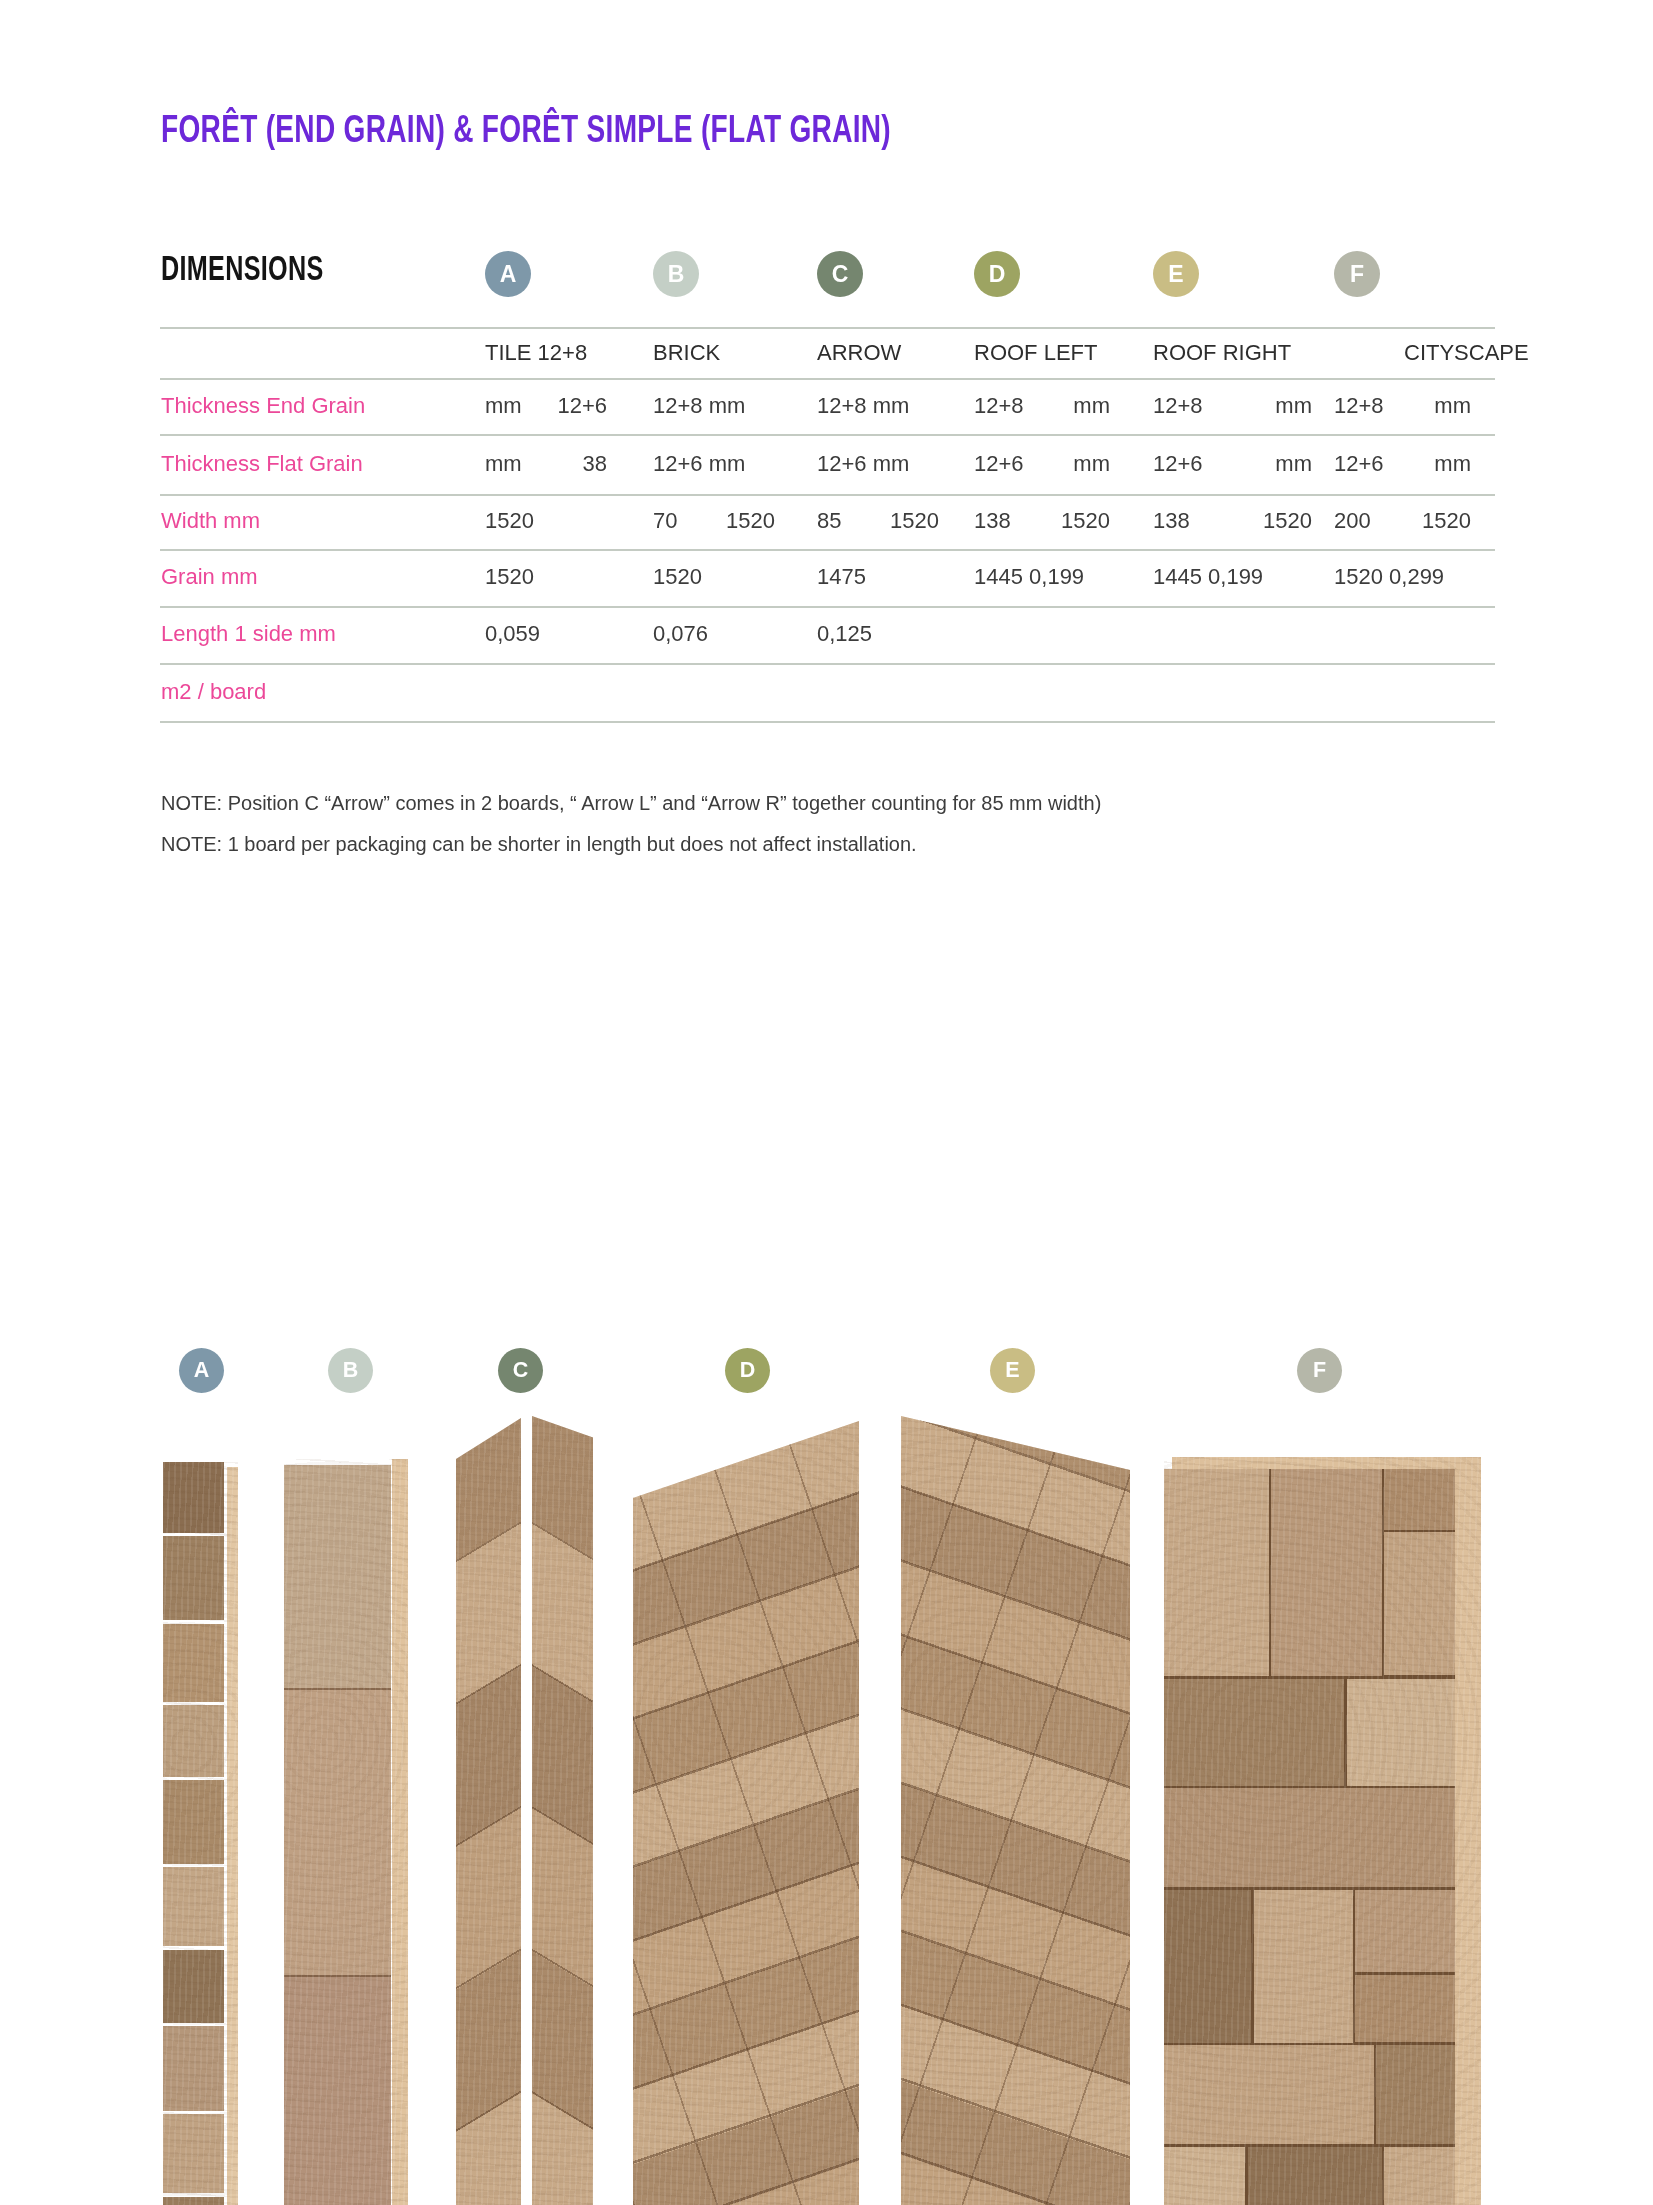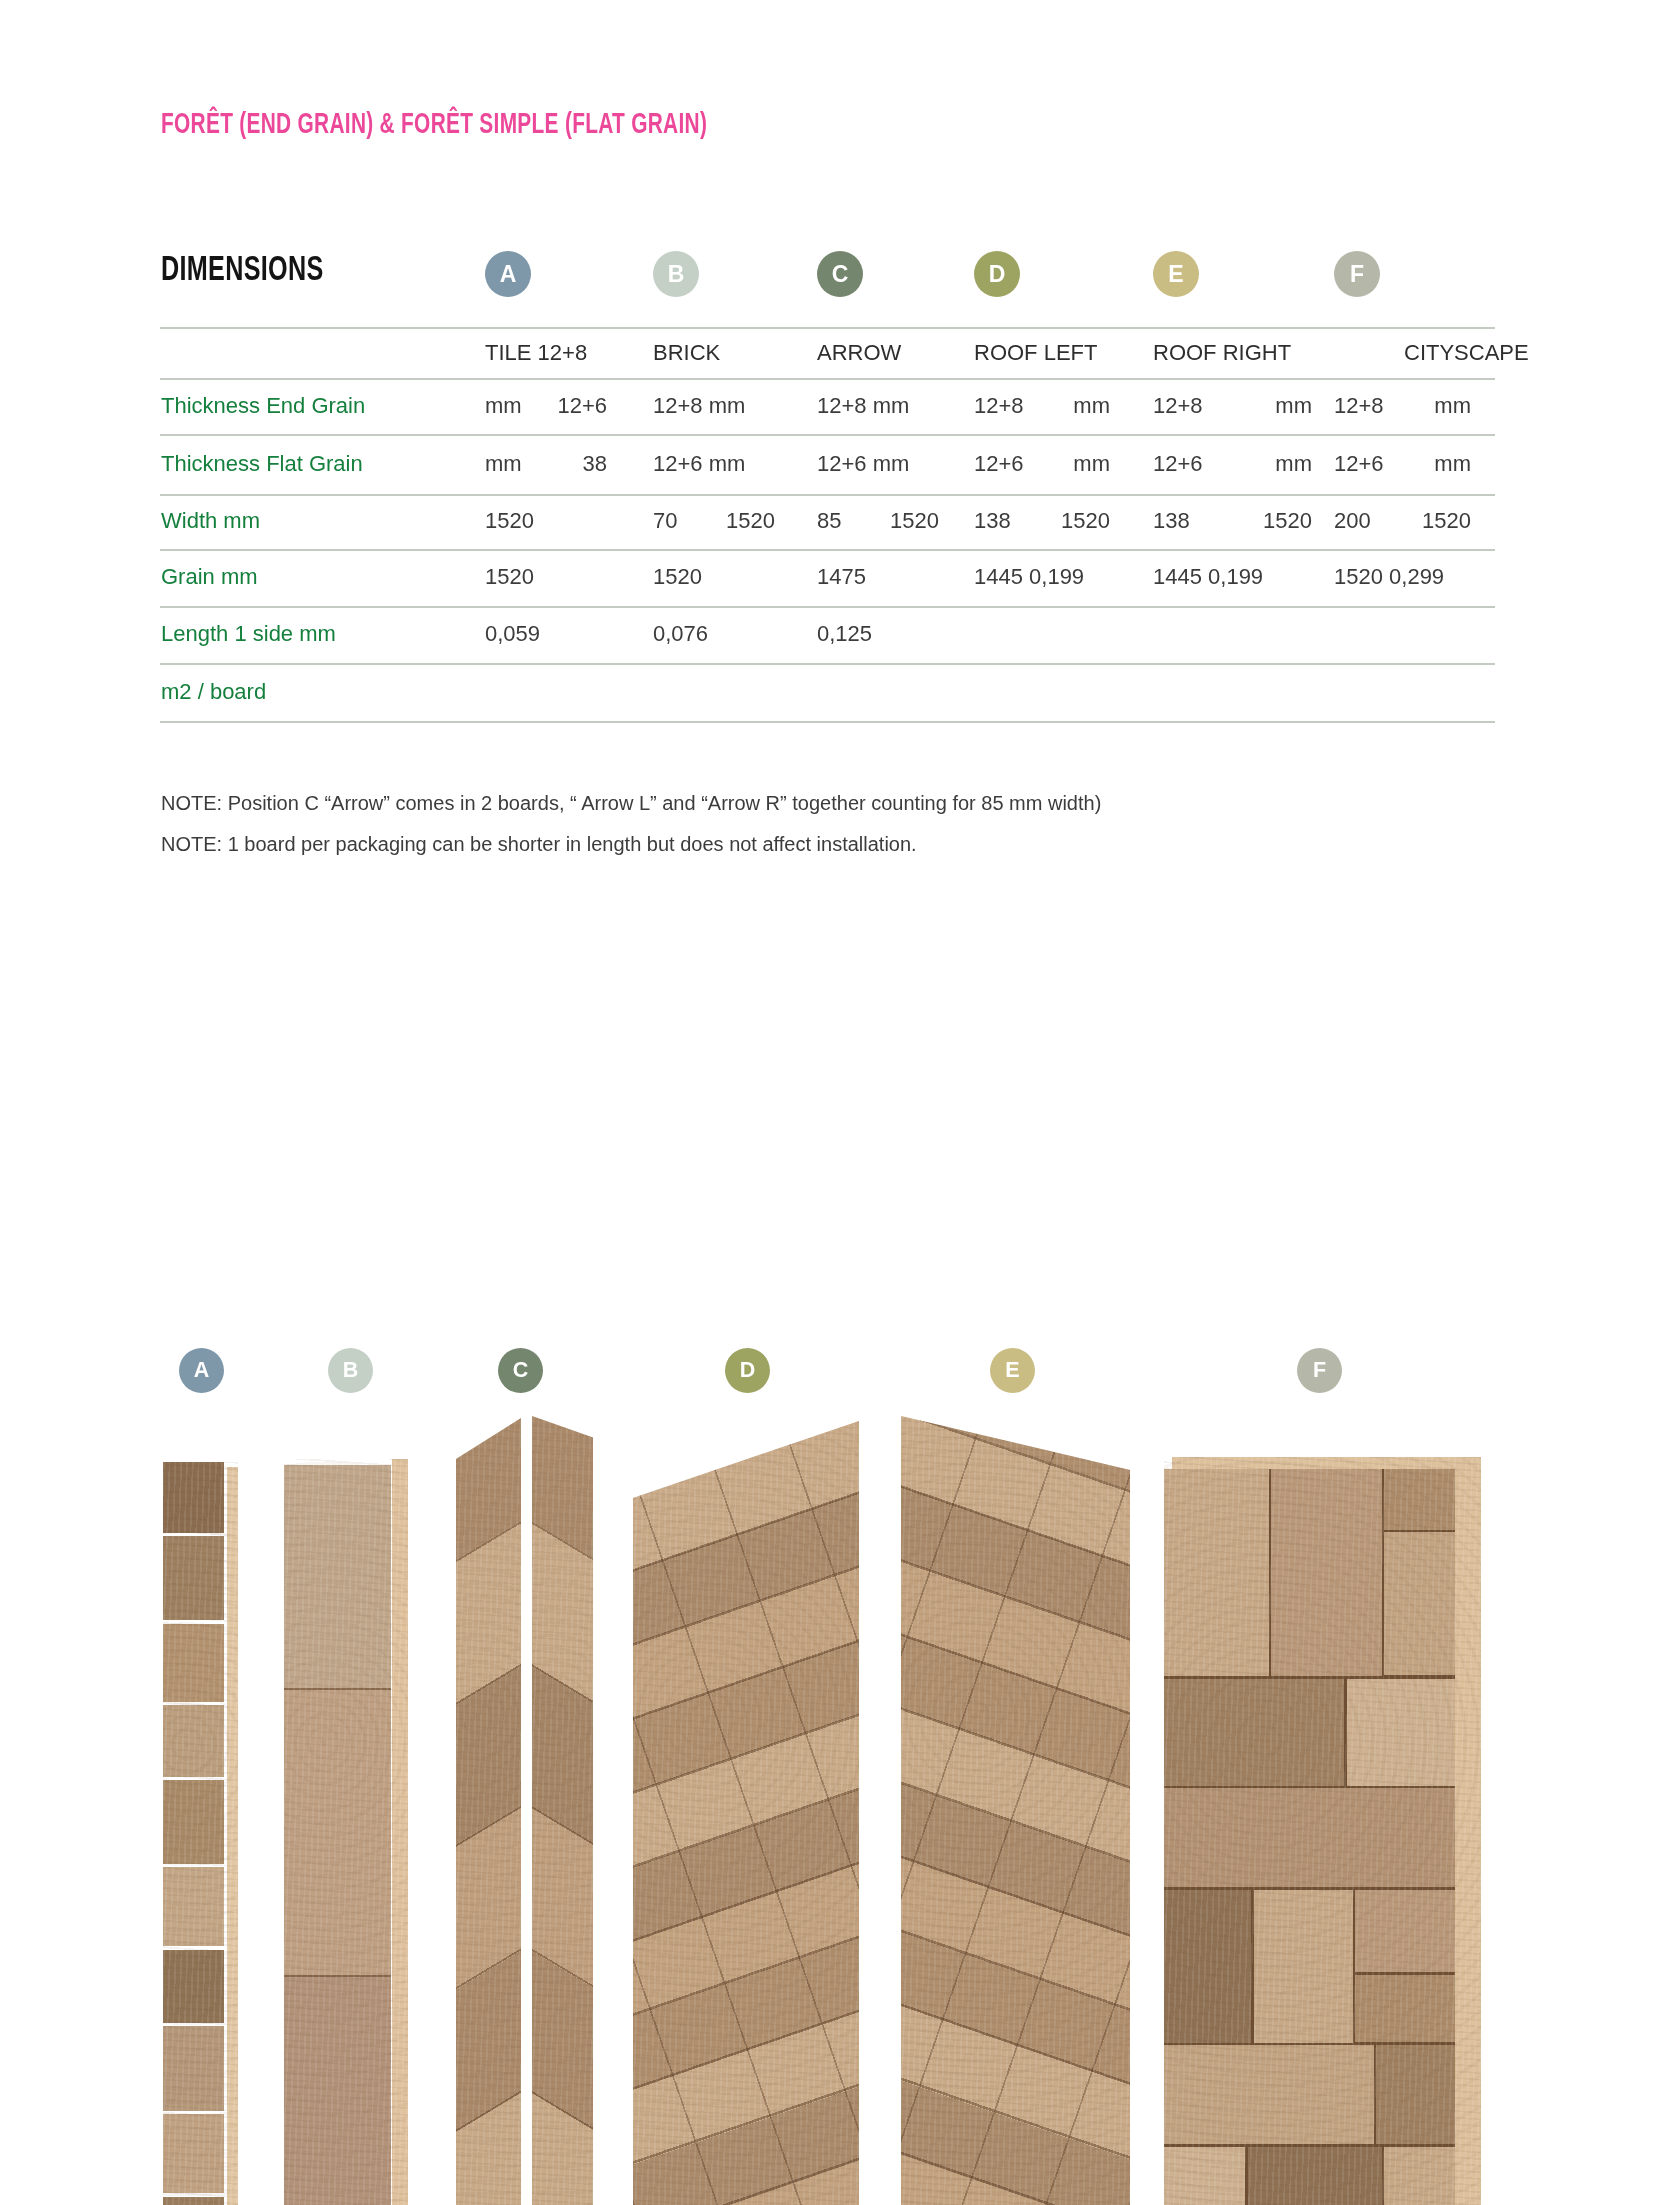--- a/index.html
+++ b/index.html
@@ -1,25 +1,25 @@
 <!DOCTYPE html>
 <html style="font-size:13.2px"><head>
 <meta charset="utf-8">
 <style>
   html,body{margin:0;padding:0;background:#ffffff;}
   .page{position:relative;width:1654px;height:2205px;background:#fff;overflow:hidden;
         font-family:"Liberation Sans",sans-serif;color:#3c3c3c;}
   .cond{display:inline-block;transform:scaleX(.72);transform-origin:0 50%;white-space:nowrap;}
-  .title{position:absolute;left:161px;top:107px;font-size:29px;font-weight:bold;color:#ec4899;letter-spacing:0.4px;}
+  .title{position:absolute;left:161px;top:107px;font-size:39px;font-weight:bold;color:#6d28d9;letter-spacing:0.4px;}
   .sect{position:absolute;left:161px;top:248px;font-size:35px;font-weight:bold;color:#141414;letter-spacing:0.4px;}
   .rule{position:absolute;height:1.7px;background:#c4cbc3;}
   .badge{position:absolute;border-radius:50%;display:flex;align-items:center;justify-content:center;
          color:#fff;font-weight:bold;}
   .colhead{position:absolute;font-size:22px;color:#2e2e2e;white-space:nowrap;transform:translateY(-50%);}
-  .rowlabel{position:absolute;left:161px;font-size:22px;color:#15803d;white-space:nowrap;transform:translateY(-50%);}
+  .rowlabel{position:absolute;left:161px;font-size:22px;color:#ec4899;white-space:nowrap;transform:translateY(-50%);}
   .cell{position:absolute;display:flex;justify-content:space-between;align-items:center;
         font-size:22px;color:#3c3c3c;transform:translateY(-50%);}
   .cell span{white-space:pre;}
   .note{position:absolute;left:161px;font-size:20px;color:#3c3c3c;white-space:nowrap;margin:0;}
   .board{position:absolute;overflow:hidden;}
   .grain{position:absolute;inset:0;pointer-events:none;background:
      repeating-linear-gradient(92deg, rgba(255,255,255,.09) 0 1.7px, transparent 1.7px 5.8px),
      repeating-linear-gradient(184deg, rgba(104,72,45,.08) 0 1.7px, transparent 1.7px 6.6px),
      repeating-radial-gradient(circle at 32% 38%, rgba(104,72,45,.05) 0 3.3px, transparent 3.3px 13.2px);}
   .tile{width:100%;background-image:

